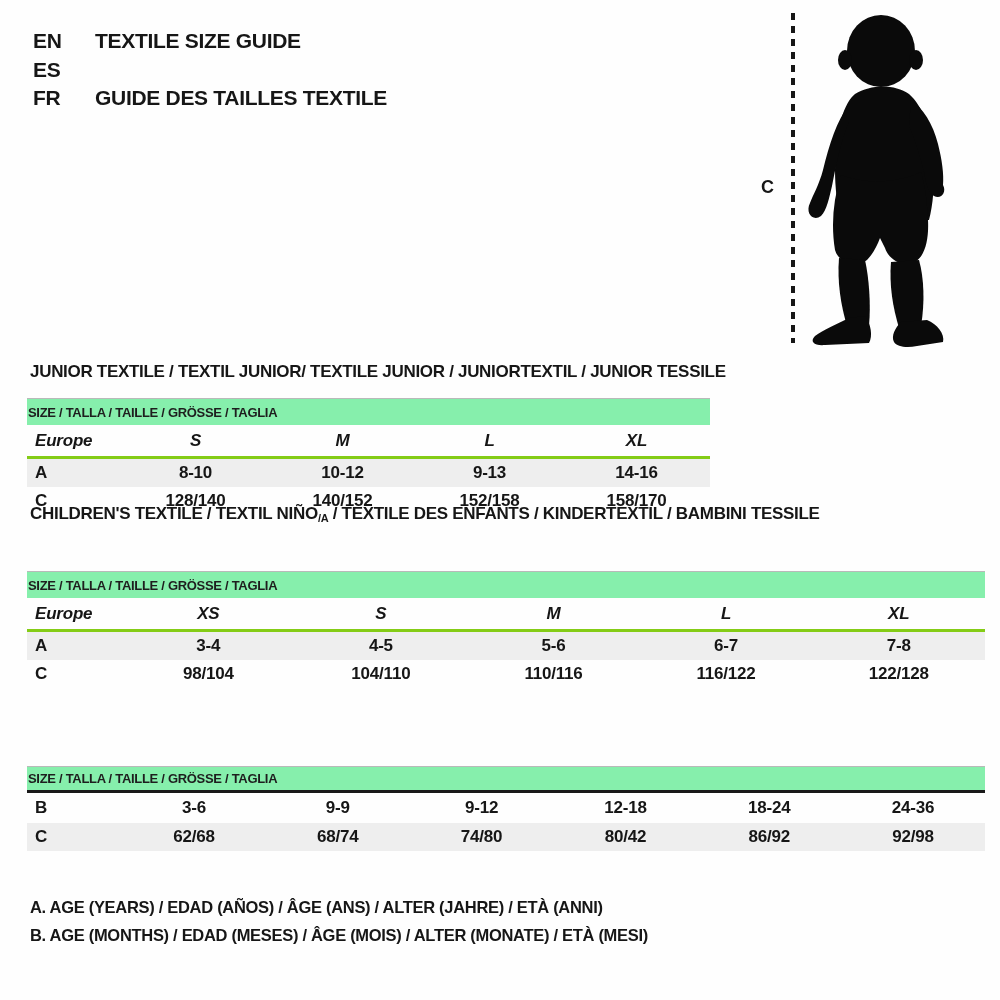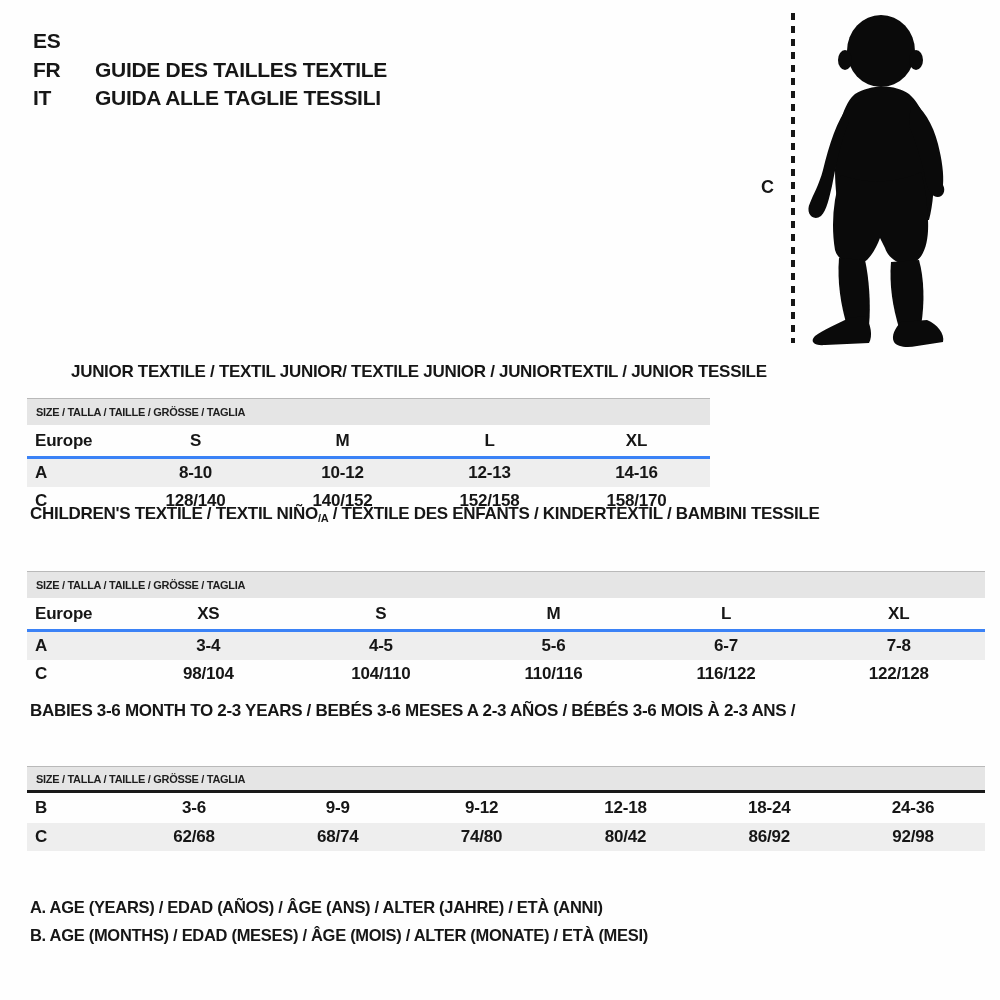--- a/index.html
+++ b/index.html
@@ -19,51 +19,51 @@
     background:repeating-linear-gradient(to bottom,#161616 0 7px,transparent 7px 13px);
   }
   .c-label { position:absolute; left:761px; top:177px; font-size:18px; }
   .silhouette { position:absolute; left:805px; top:10px; }
   
   .section-title { position:absolute; left:30px; font-size:17px; letter-spacing:-0.3px; line-height:28px; white-space:nowrap; }
   .sub { font-size:11px; vertical-align:-3px; }
   
   .size-table { position:absolute; left:27px; }
   .bar {
-    height:27px; background:#e5e5e5; display:flex; align-items:center;
-    padding-left:9px; box-sizing:border-box; font-size:11px; letter-spacing:-0.3px;
+    height:27px; background:#86efac; display:flex; align-items:center;
+    padding-left:1px; box-sizing:border-box; font-size:13px; letter-spacing:-0.3px;
     color:#1e1e1e; border-top:1px solid #b9b9b9;
   }
   .bar.black-under { border-bottom:3px solid #191919; }
   .t-row { display:flex; align-items:center; font-size:17px; letter-spacing:-0.2px; }
-  .row-europe { height:31px; border-bottom:3px solid #3b82f6; box-sizing:content-box; }
+  .row-europe { height:31px; border-bottom:3px solid #84cc16; box-sizing:content-box;font-style:italic; }
   .row-data { height:28px; }
   .shaded { background:#eeeeee; }
   .t-label { width:95px; padding-left:8px; box-sizing:border-box; }
   .t-cell { flex:1; text-align:center; }
   
   .legend { position:absolute; left:30px; top:893px; font-size:16.5px; letter-spacing:-0.3px; }
   .legend-line { height:28.5px; display:flex; align-items:center; white-space:nowrap; }
 </style>
 </head>
 <body>
 
 <div class="canvas">
 
   <div class="lang-block">
     <div class="lang-row">
+      <span class="lang-code">EN</span>
+      <span class="lang-label">TEXTILE SIZE GUIDE</span>
+    </div>
+    <div class="lang-row">
       <span class="lang-code">ES</span>
     </div>
     <div class="lang-row">
       <span class="lang-code">FR</span>
       <span class="lang-label">GUIDE DES TAILLES TEXTILE</span>
-    </div>
-    <div class="lang-row">
-      <span class="lang-code">IT</span>
-      <span class="lang-label">GUIDA ALLE TAGLIE TESSILI</span>
     </div>
   </div>
 
   <div class="dash-line"></div>
   <div class="c-label">C</div>
   <svg class="silhouette" width="150" height="340" viewBox="0 0 150 340">
     <g fill="#0a0a0a">
       <ellipse cx="76" cy="41" rx="34" ry="36"></ellipse>
       <ellipse cx="40" cy="50" rx="7" ry="10"></ellipse>
       <ellipse cx="111" cy="50" rx="7" ry="10"></ellipse>
@@ -71,35 +71,35 @@
       <path d="M44,95 C32,110 24,135 18,160 C14,175 8,185 5,193 C0,203 8,212 16,206 C22,200 24,188 27,176 C31,156 36,130 44,112 Z"></path>
       <path d="M106,90 C118,98 128,114 133,134 C137,150 139,164 138,175 C142,182 136,190 129,186 C122,182 121,172 119,162 C115,146 110,130 104,116 Z"></path>
       <path d="M36,165 C28,190 26,215 30,240 C34,254 52,258 62,250 C68,244 72,236 75,228 L80,238 C84,250 98,258 110,252 C120,246 124,230 123,210 C122,190 120,175 116,162 C90,174 60,174 36,165 Z"></path>
       <path d="M34,248 C32,272 36,296 42,316 L64,316 C66,294 64,268 60,250 Z"></path>
       <path d="M86,252 C84,275 88,298 94,318 L116,316 C120,292 119,268 114,250 Z"></path>
       <path d="M44,308 C32,314 18,320 10,326 C4,332 10,336 20,335 L64,333 C68,326 66,314 60,306 Z"></path>
       <path d="M96,312 C90,318 86,326 89,332 C92,337 102,338 112,336 L138,332 C140,324 132,314 122,310 Z"></path>
     </g>
   </svg>
 
-  <div class="section-title" style="top:358px;margin-left:41px;">JUNIOR TEXTILE / TEXTIL JUNIOR/ TEXTILE JUNIOR / JUNIORTEXTIL / JUNIOR TESSILE</div>
+  <div class="section-title" style="top:358px;">JUNIOR TEXTILE / TEXTIL JUNIOR/ TEXTILE JUNIOR / JUNIORTEXTIL / JUNIOR TESSILE</div>
   <div class="size-table" style="top:398px; width:683px;">
     <div class="bar">SIZE / TALLA / TAILLE / GRÖSSE / TAGLIA</div>
     <div class="t-row row-europe">
       <div class="t-label">Europe</div>
       <div class="t-cell">S</div>
       <div class="t-cell">M</div>
       <div class="t-cell">L</div>
       <div class="t-cell">XL</div>
     </div>
     <div class="t-row row-data shaded">
       <div class="t-label">A</div>
       <div class="t-cell">8-10</div>
       <div class="t-cell">10-12</div>
-      <div class="t-cell">12-13</div>
+      <div class="t-cell">9-13</div>
       <div class="t-cell">14-16</div>
     </div>
     <div class="t-row row-data">
       <div class="t-label">C</div>
       <div class="t-cell">128/140</div>
       <div class="t-cell">140/152</div>
       <div class="t-cell">152/158</div>
       <div class="t-cell">158/170</div>
     </div>
   </div>
@@ -129,21 +129,20 @@
       <div class="t-label">C</div>
       <div class="t-cell">98/104</div>
       <div class="t-cell">104/110</div>
       <div class="t-cell">110/116</div>
       <div class="t-cell">116/122</div>
       <div class="t-cell">122/128</div>
     </div>
   </div>
 
   <div class="section-title" style="top:697px;">
-    <div>BABIES 3-6 MONTH TO 2-3 YEARS / BEBÉS 3-6 MESES A 2-3 AÑOS / BÉBÉS 3-6 MOIS À 2-3 ANS /</div>
   </div>
   <div class="size-table" style="top:766px; width:958px;">
     <div class="bar black-under">SIZE / TALLA / TAILLE / GRÖSSE / TAGLIA</div>
     <div class="t-row row-data" style="height:30px;">
       <div class="t-label">B</div>
       <div class="t-cell">3-6</div>
       <div class="t-cell">9-9</div>
       <div class="t-cell">9-12</div>
       <div class="t-cell">12-18</div>
       <div class="t-cell">18-24</div>

